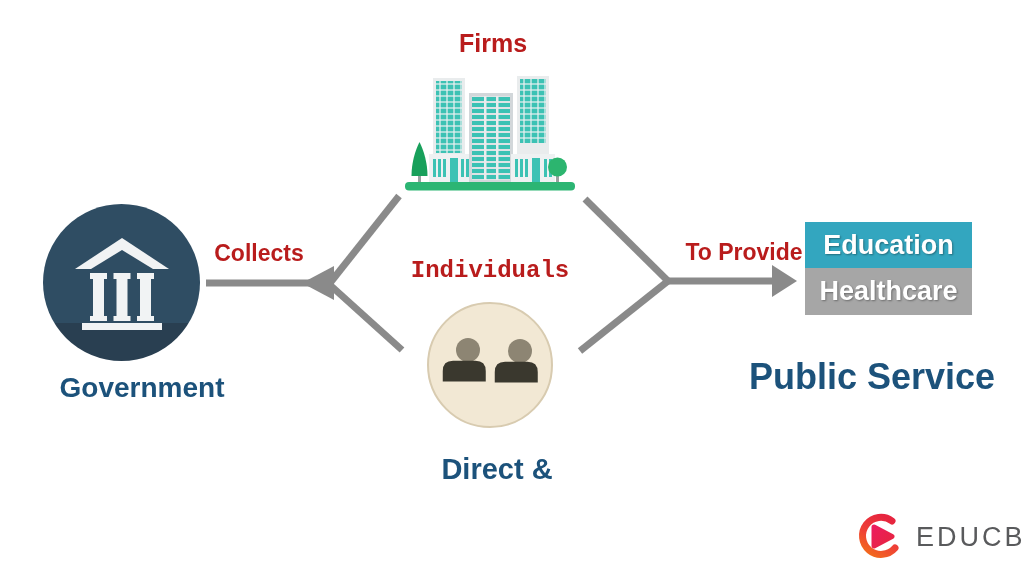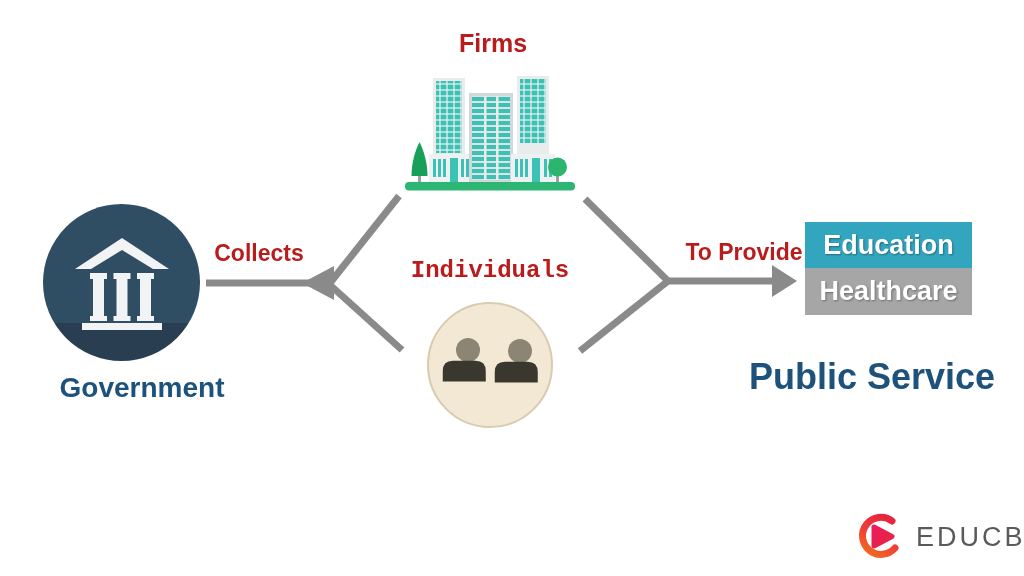--- a/index.html
+++ b/index.html
@@ -158,20 +158,21 @@
   <div class="lbl lbl-dark ind-label">Individuals</div>
   <div class="ind-circle">
     <svg width="122" height="122" viewBox="0 0 122 122">
       <circle cx="39" cy="46" r="12" fill="#8d8573"></circle>
       <path d="M14,82 L14,70 Q14,58 26,58 L52,58 Q64,58 64,70 L64,82 Z" fill="#3a382e" transform="translate(0,0) scale(0.86) translate(2,8)"></path>
       <circle cx="91" cy="47" r="12" fill="#8d8573"></circle>
       <path d="M14,82 L14,70 Q14,58 26,58 L52,58 Q64,58 64,70 L64,82 Z" fill="#3a382e" transform="translate(52,1) scale(0.86) translate(2,8)"></path>
     </svg>
   </div>
   <div class="lbl lbl-blue tax-label">
+    <div>Direct &amp;</div>
   </div>
 
   <div class="lbl lbl-dark collects-label">Collects</div>
   <div class="lbl lbl-dark provide-label">To Provide</div>
 
   <div class="service-stack">
     <div class="service-box" style="background-color: rgb(51, 166, 191);">Education</div>
     <div class="service-box" style="background-color: rgb(166, 166, 166);">Healthcare</div>
   </div>
   <div class="lbl lbl-blue ps-label">Public Service</div>

